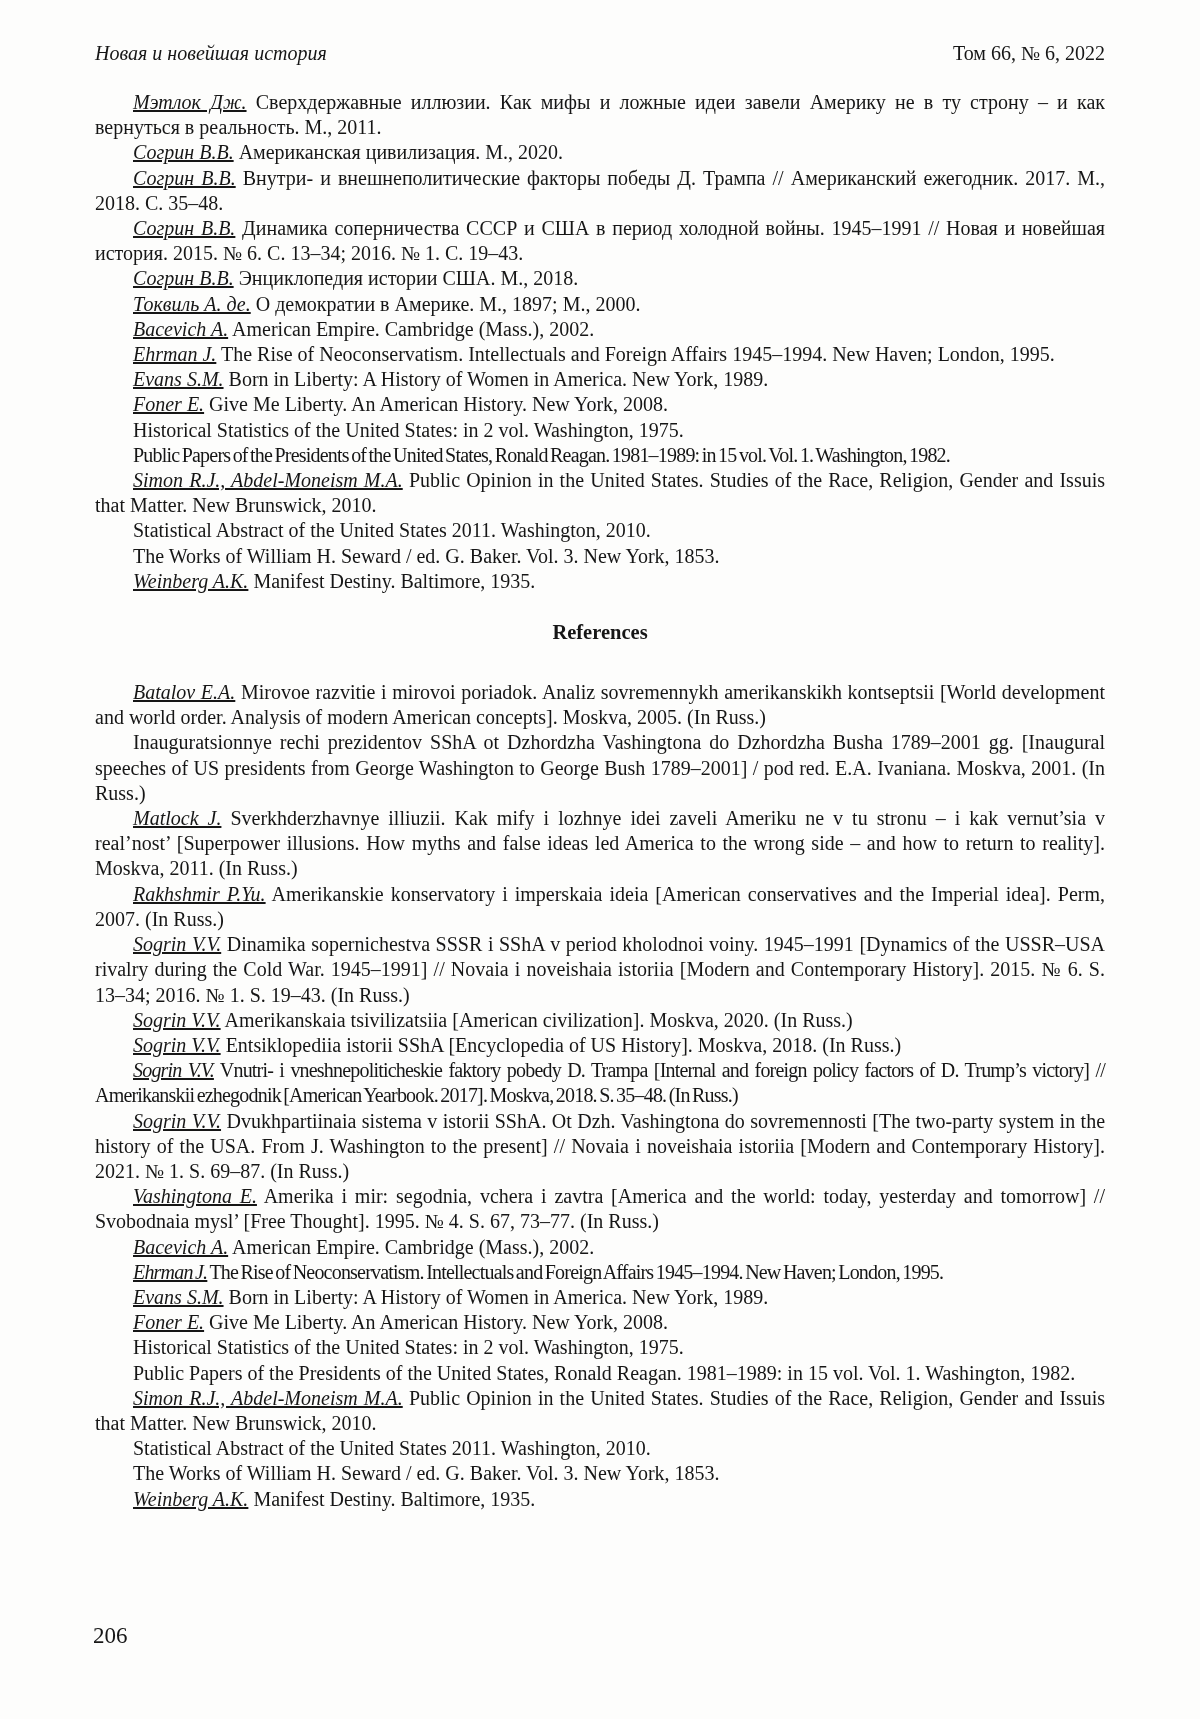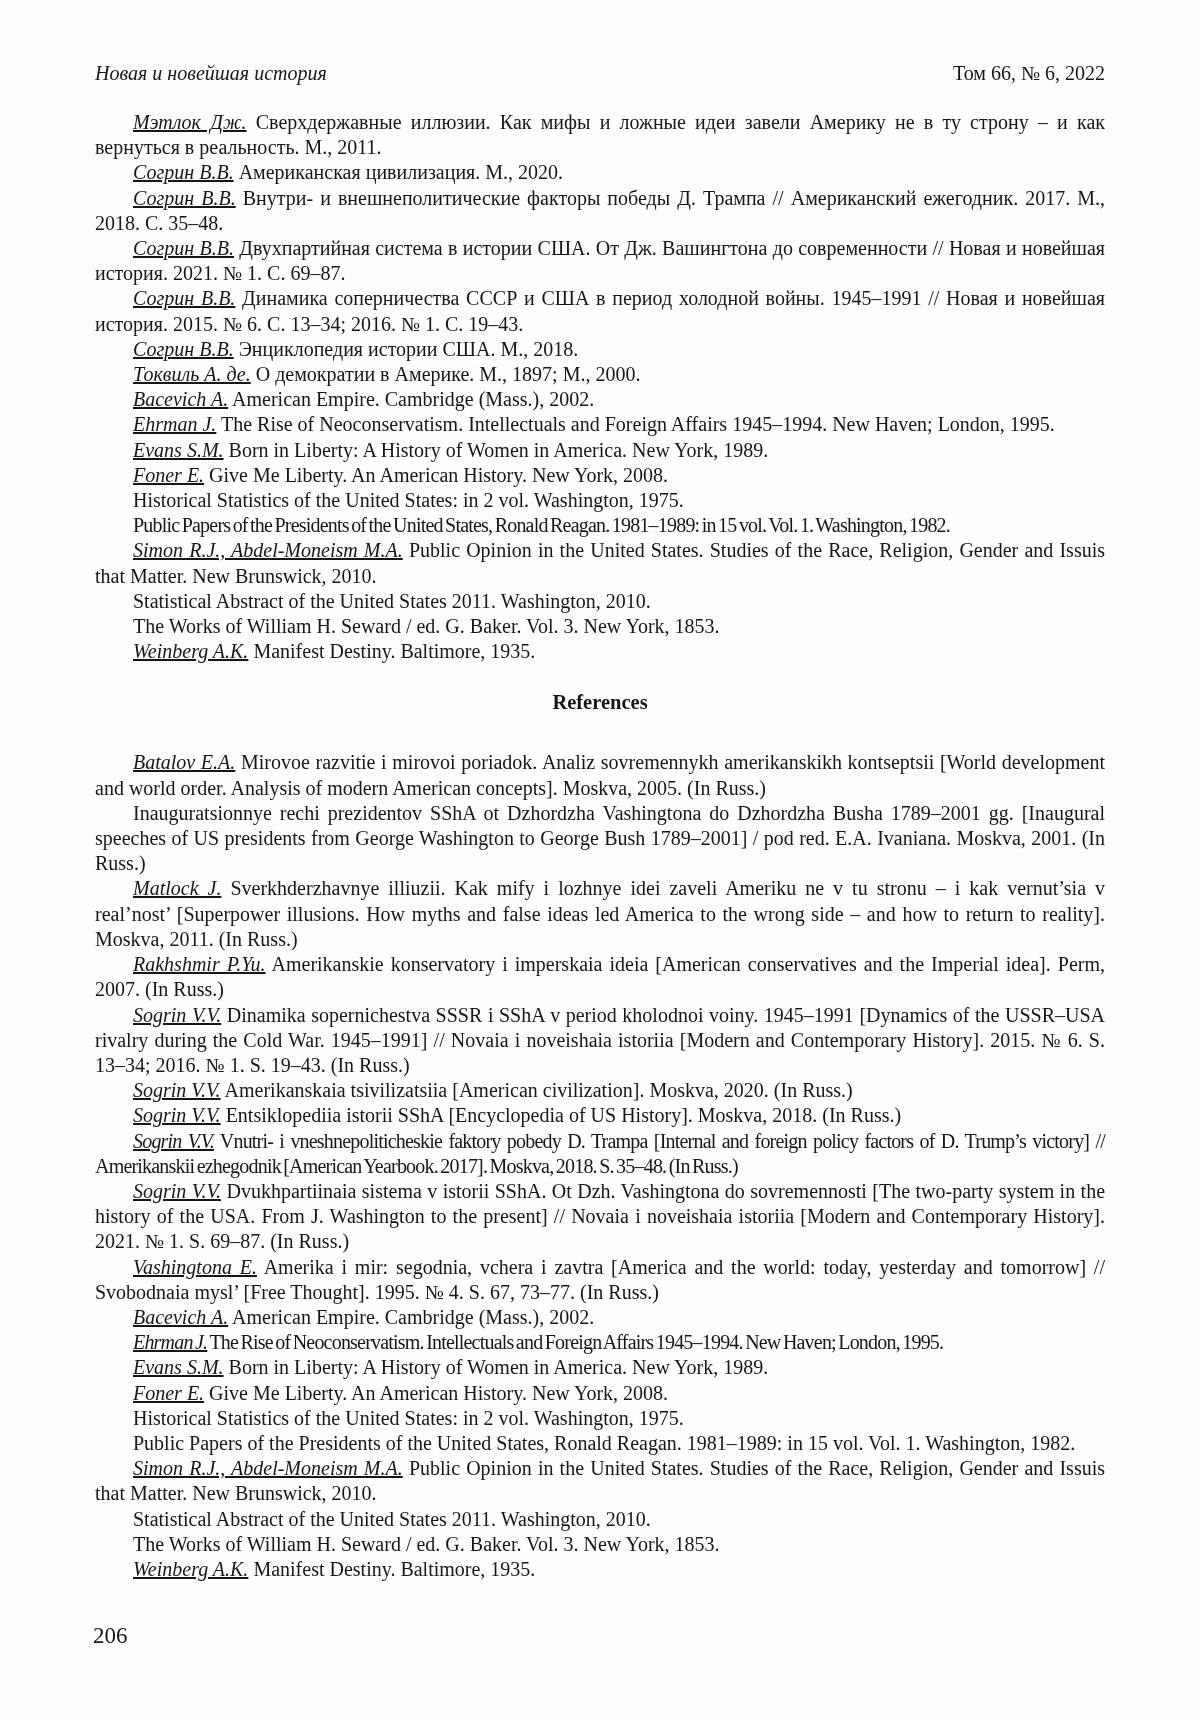--- a/index.html
+++ b/index.html
@@ -7,21 +7,21 @@
     padding: 0;
     background: #ffffff;
   }
   .page {
     position: relative;
     width: 1200px;
     height: 1719px;
     box-sizing: border-box;
     background: #fdfdfc;
     color: #161616;
-    padding: 60px 95px 0 95px;
+    padding: 40px 95px 0 95px;
     overflow: hidden;
     font-family: "Liberation Serif", "DejaVu Serif", serif;
   }
   .running-head {
     display: flex;
     justify-content: space-between;
     align-items: baseline;
     font-size: 20px;
     line-height: 26px;
     margin-bottom: 24px;
@@ -67,21 +67,20 @@
 
   <header class="running-head">
     <span class="journal-title">Новая и новейшая история</span>
     <span class="issue-info">Том 66, № 6, 2022</span>
   </header>
 
   <section id="bibliography">
       <p class="entry"><i>Мэтлок Дж.</i> <span>Сверхдержавные иллюзии. Как мифы и ложные идеи завели Америку не в ту строну – и как вернуться в реальность. М., 2011.</span></p>
       <p class="entry"><i>Согрин В.В.</i> <span>Американская цивилизация. М., 2020.</span></p>
       <p class="entry"><i>Согрин В.В.</i> <span>Внутри- и внешнеполитические факторы победы Д. Трампа // Американский ежегодник. 2017. М., 2018. С. 35–48.</span></p>
-      <p class="entry"><i>Согрин В.В.</i> <span>Двухпартийная система в истории США. От Дж. Вашингтона до современности // Новая и новейшая история. 2021. № 1. С. 69–87.</span></p>
       <p class="entry"><i>Согрин В.В.</i> <span>Динамика соперничества СССР и США в период холодной войны. 1945–1991 // Новая и новейшая история. 2015. № 6. С. 13–34; 2016. № 1. С. 19–43.</span></p>
       <p class="entry"><i>Согрин В.В.</i> <span>Энциклопедия истории США. М., 2018.</span></p>
       <p class="entry"><i>Токвиль А. де.</i> <span>О демократии в Америке. М., 1897; М., 2000.</span></p>
       <p class="entry"><i>Bacevich A.</i> <span>American Empire. Cambridge (Mass.), 2002.</span></p>
       <p class="entry"><i>Ehrman J.</i> <span>The Rise of Neoconservatism. Intellectuals and Foreign Affairs 1945–1994. New Haven; London, 1995.</span></p>
       <p class="entry"><i>Evans S.M.</i> <span>Born in Liberty: A History of Women in America. New York, 1989.</span></p>
       <p class="entry"><i>Foner E.</i> <span>Give Me Liberty. An American History. New York, 2008.</span></p>
       <p class="entry"><span>Historical Statistics of the United States: in 2 vol. Washington, 1975.</span></p>
       <p class="entry tight"><span>Public Papers of the Presidents of the United States, Ronald Reagan. 1981–1989: in 15 vol. Vol. 1. Washington, 1982.</span></p>
       <p class="entry"><i>Simon R.J., Abdel-Moneism M.A.</i> <span>Public Opinion in the United States. Studies of the Race, Religion, Gender and Issuis that Matter. New Brunswick, 2010.</span></p>

